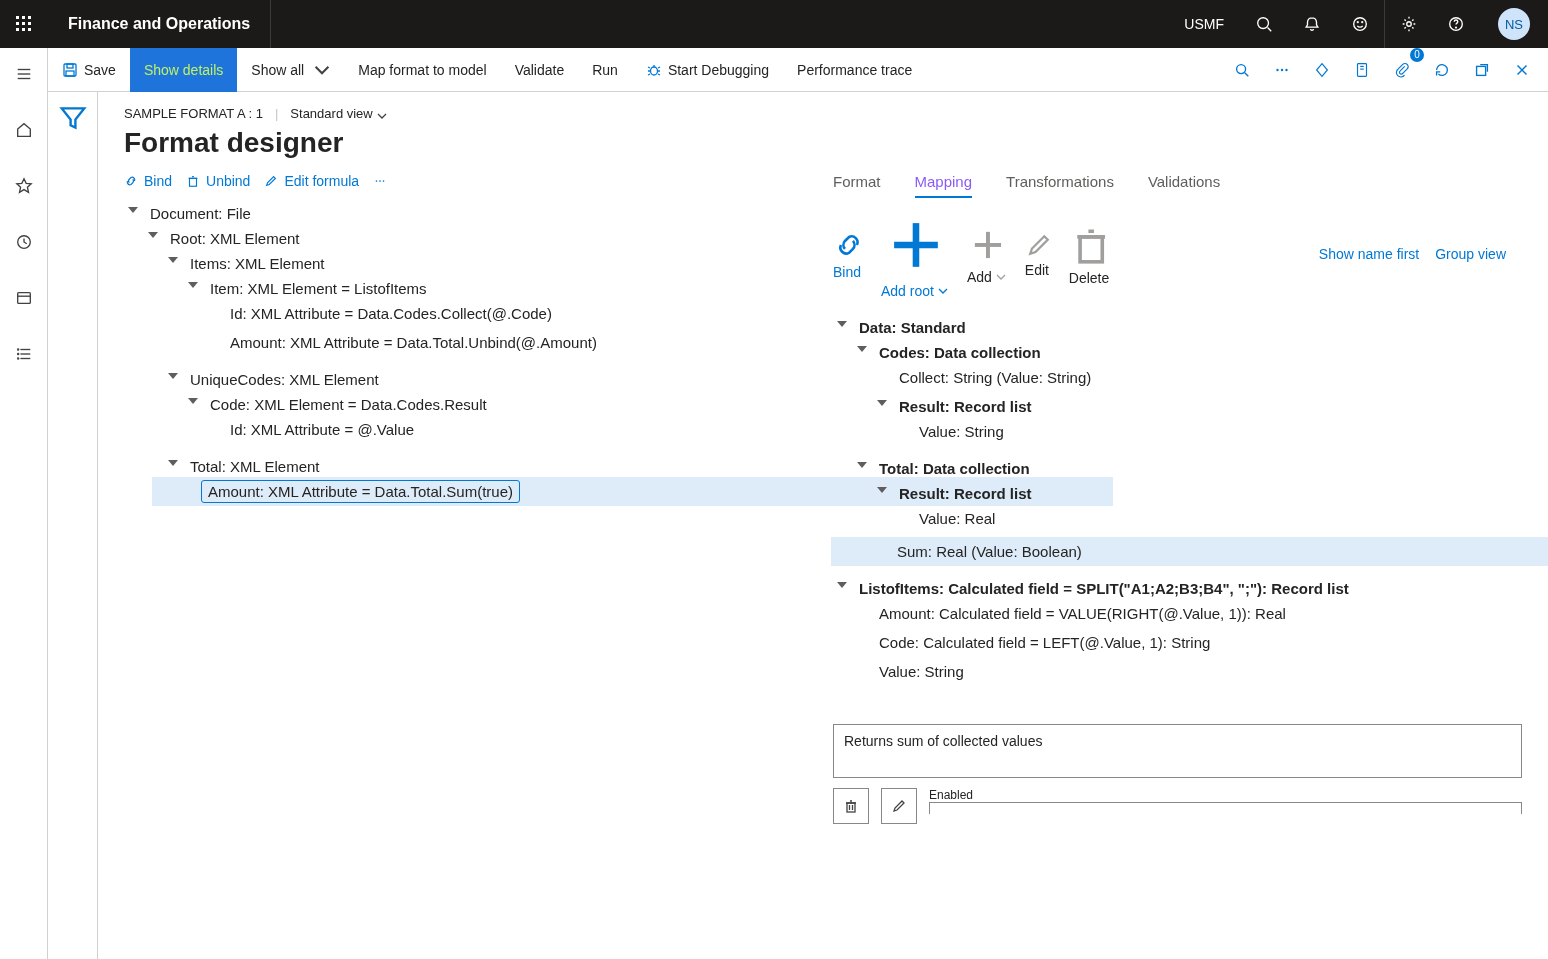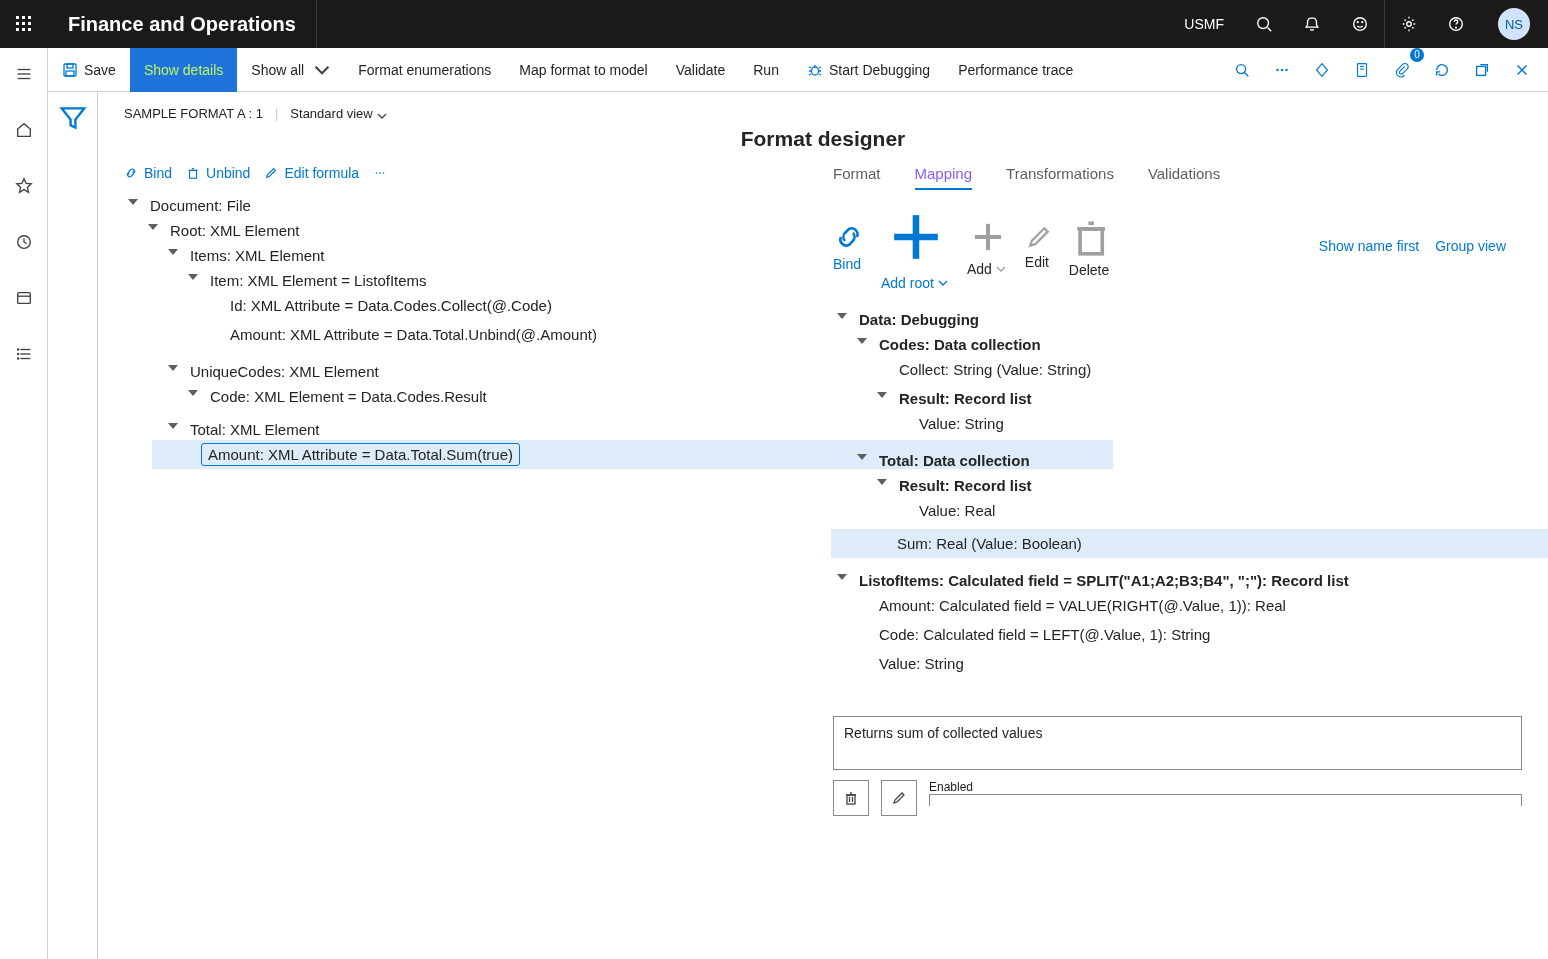--- a/index.html
+++ b/index.html
@@ -31,21 +31,21 @@
     align-items: center;
   }
   .waffle {
     width: 48px; height: 48px;
     display: flex; align-items: center; justify-content: center;
     cursor: pointer;
   }
   .waffle svg { width: 16px; height: 16px; }
   .app-title {
     padding: 4px 20px;
-    font-size: 20px;
+    font-size: 16px;
     font-weight: 600;
     border-right: 1px solid #3b3a39;
     height: 48px;
     display: flex;
     align-items: center;
   }
   .topbar-spacer { flex: 1; }
   .topbar-right { display: flex; align-items: center; height: 48px; }
   .topbar-item {
     height: 48px;
@@ -135,21 +135,21 @@
   }
   .filterrail .fbtn {
     width:32px; height:32px;
     display:flex; align-items:center; justify-content:center;
     color: var(--blue);
   }
   .content { flex:1; padding: 14px 26px; overflow:auto; }
   .breadcrumb { font-size: 13px; color: #242424; display:flex; align-items:center; gap: 12px; }
   .breadcrumb .sep { color: #c8c6c4; }
   .breadcrumb .view { display:flex; align-items:flex-end; gap:4px; cursor:pointer; }
-  .page-title { font-size: 21px; font-weight: 600; margin: 6px 16px 14px; text-align: center; }
+  .page-title { font-size: 28px; font-weight: 600; margin: 6px 0 14px; }
   .columns { display:flex; gap: 20px; }
   .col { flex:1; min-width: 0; }
   .col-toolbar {
     display:flex; align-items:center; gap: 14px;
     font-size: 14px;
     margin-bottom: 10px;
   }
   .col-toolbar .tbtn { color: var(--blue); cursor:pointer; display:flex; align-items:center; gap:6px; }
   .col-toolbar .tbtn svg { width:14px; height:14px; }
   .tabs {
@@ -342,23 +342,20 @@
         <span>Save</span>
       </div>
       <div class="action primary">
         <span>Show details</span>
       </div>
       <div class="action">
         <span>Show all</span>
         <svg class="chev" width="10" height="10" viewBox="0 0 10 10">
             <path d="M1 3l4 4 4-4" fill="none" stroke="#424242" stroke-width="1.3"></path>
           </svg>
-      </div>
-      <div class="action">
-        <span>Format enumerations</span>
       </div>
       <div class="action">
         <span>Map format to model</span>
       </div>
       <div class="action">
         <span>Validate</span>
       </div>
       <div class="action">
         <span>Run</span>
       </div>
@@ -499,20 +496,23 @@
                                 <li><span class="row">Amount: XML Attribute = Data.Total.Unbind(@.Amount)</span></li>
                               </ul>
                             </li>
                           </ul>
                         </li>
                         <li><span class="caret"></span>
                           <span class="row">UniqueCodes: XML Element</span>
                           <ul>
                             <li><span class="caret"></span>
                               <span class="row">Code: XML Element = Data.Codes.Result</span>
+                              <ul>
+                                <li><span class="row">Id: XML Attribute = @.Value</span></li>
+                              </ul>
                             </li>
                           </ul>
                         </li>
                         <li><span class="caret"></span>
                           <span class="row">Total: XML Element</span>
                           <ul>
                             <li style="background:#deecf9; margin-left:-50px; padding-left:50px; margin-right:-300px; padding-right:300px;">
                               <span class="row selected">Amount: XML Attribute = Data.Total.Sum(true)</span>
                             </li>
                           </ul>
@@ -581,21 +581,21 @@
                     <circle cx="5" cy="10" r="1.2"></circle>
                     <circle cx="10" cy="10" r="1.2"></circle>
                     <circle cx="15" cy="10" r="1.2"></circle>
                   </svg>
               </span>
             </div>
 
             <div class="tree" style="font-weight:400">
               <ul>
                 <li><span class="caret"></span>
-                  <span class="row" style="font-weight:600">Data: Debugging</span>
+                  <span class="row" style="font-weight:600">Data: Standard</span>
                   <ul>
                     <li><span class="caret"></span>
                       <span class="row" style="font-weight:600">Codes: Data collection</span>
                       <ul>
                         <li><span class="row">Collect: String (Value: String)</span></li>
                         <li><span class="caret"></span>
                           <span class="row" style="font-weight:600">Result: Record list</span>
                           <ul>
                             <li><span class="row">Value: String</span></li>
                           </ul>

